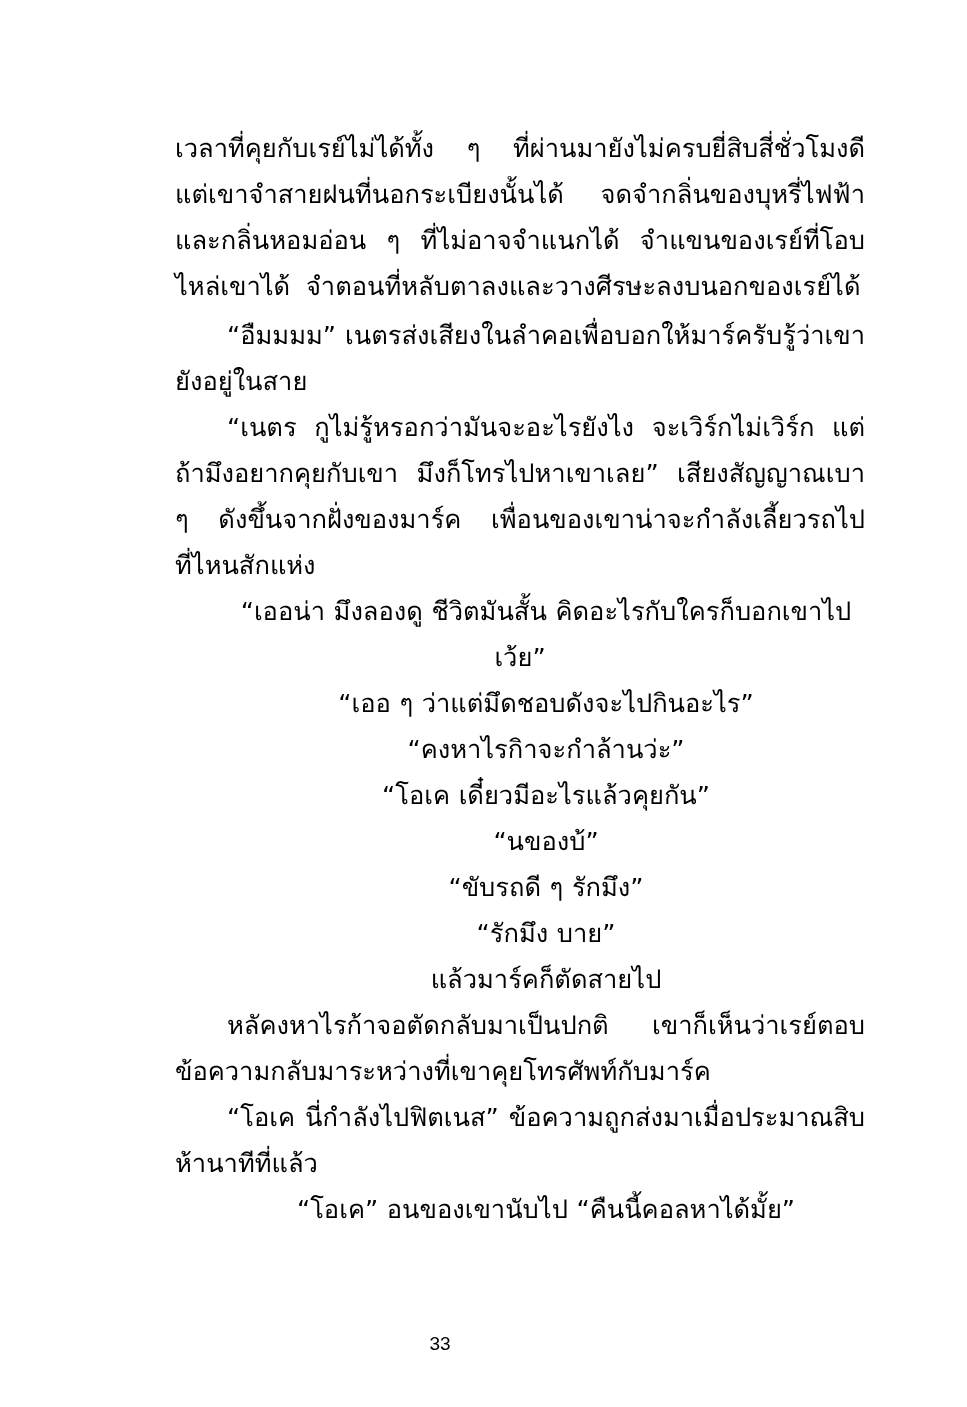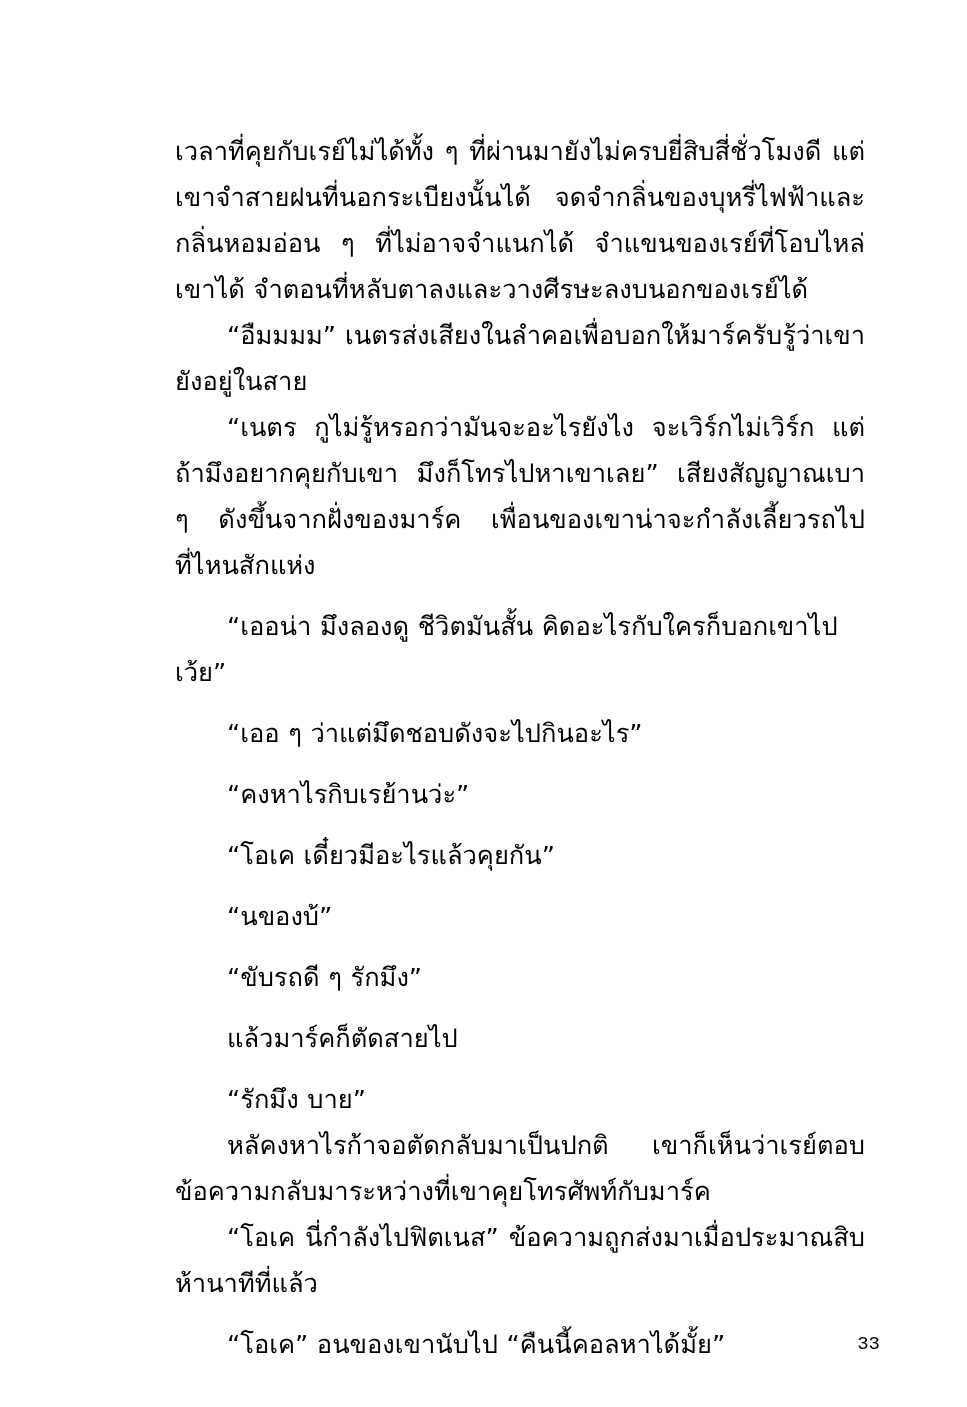--- a/index.html
+++ b/index.html
@@ -35,55 +35,55 @@
     line-height: 46px;
     text-align: justify;
     text-justify: inter-word;
     word-spacing: 0.02em;
   }
   p.indent {
     text-indent: 52px;
   }
   p.noindent {
     text-indent: 0;
+    font-family: Liberation Mono, monospace;
   }
   p.lastline {
-    text-align: left;
-    margin-top: 15px;
+    text-align: center;
   }
   .it {
   }
   .page-number {
     position: absolute;
     top: 1333px;
     left: 0;
     width: 880px;
-    text-align: right;
+    text-align: center;
     font-size: 19px;
-    font-family: Liberation Mono, monospace;
+    font-family: Liberation Sans, sans-serif;
     color: #000000;
   }
 </style>
 </head>
 <body>
 
 <div class="page">
   <div class="text-block">
 
     <p class="noindent">เวลาที่คุยกับเรย์ไม่ได้ทั้ง ๆ ที่ผ่านมายังไม่ครบยี่สิบสี่ชั่วโมงดี แต่เขาจำสายฝนที่นอกระเบียงนั้นได้ จดจำกลิ่นของบุหรี่ไฟฟ้าและกลิ่นหอมอ่อน ๆ ที่ไม่อาจจำแนกได้ จำแขนของเรย์ที่โอบไหล่เขาได้ จำตอนที่หลับตาลงและวางศีรษะลงบนอกของเรย์ได้</p>
     <p class="indent">“อืมมมม” เนตรส่งเสียงในลำคอเพื่อบอกให้มาร์ครับรู้ว่าเขายังอยู่ในสาย</p>
     <p class="indent">“เนตร กูไม่รู้หรอกว่ามันจะอะไรยังไง จะเวิร์กไม่เวิร์ก แต่ถ้ามึงอยากคุยกับเขา มึงก็โทรไปหาเขาเลย” เสียงสัญญาณเบา ๆ ดังขึ้นจากฝั่งของมาร์ค เพื่อนของเขาน่าจะกำลังเลี้ยวรถไปที่ไหนสักแห่ง</p>
     <p class="indent lastline">“เออน่า มึงลองดู ชีวิตมันสั้น คิดอะไรกับใครก็บอกเขาไปเว้ย”</p>
     <p class="indent lastline">“เออ ๆ ว่าแต่มึดชอบดังจะไปกินอะไร”</p>
-    <p class="indent lastline">“คงหาไรกิบเรย้านว่ะ”</p>
+    <p class="indent lastline">“คงหาไรกิาจะกำล้านว่ะ”</p>
     <p class="indent lastline">“โอเค เดี๋ยวมีอะไรแล้วคุยกัน”</p>
     <p class="indent lastline">“นของบ้”</p>
     <p class="indent lastline">“ขับรถดี ๆ รักมึง”</p>
+    <p class="indent lastline">“รักมึง บาย”</p>
     <p class="indent lastline">แล้วมาร์คก็ตัดสายไป</p>
-    <p class="indent lastline">“รักมึง บาย”</p>
     <p class="indent">หลัคงหาไรก้าจอตัดกลับมาเป็นปกติ เขาก็เห็นว่าเรย์ตอบข้อความกลับมาระหว่างที่เขาคุยโทรศัพท์กับมาร์ค</p>
 
     <p class="indent">
       <span class="it">“โอเค นี่กำลังไปฟิตเนส”</span><span> ข้อความถูกส่งมาเมื่อประมาณสิบห้านาทีที่แล้ว</span>
     </p>
 
     <p class="indent lastline">
       <span class="it">“โอเค”</span><span> อนของเขานับไป </span><span class="it">“คืนนี้คอลหาได้มั้ย”</span>
     </p>
 

